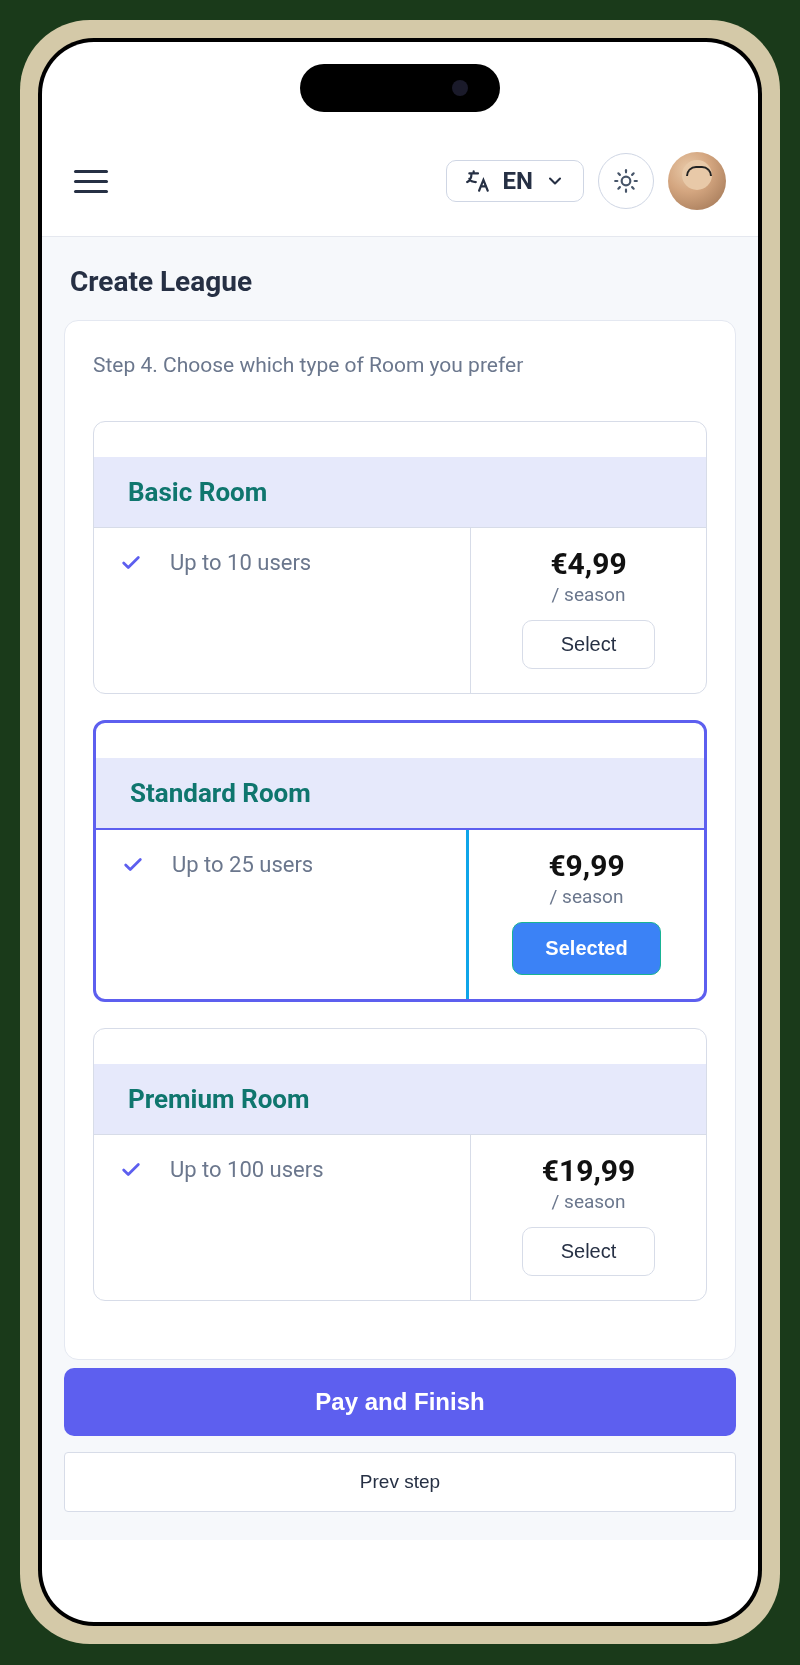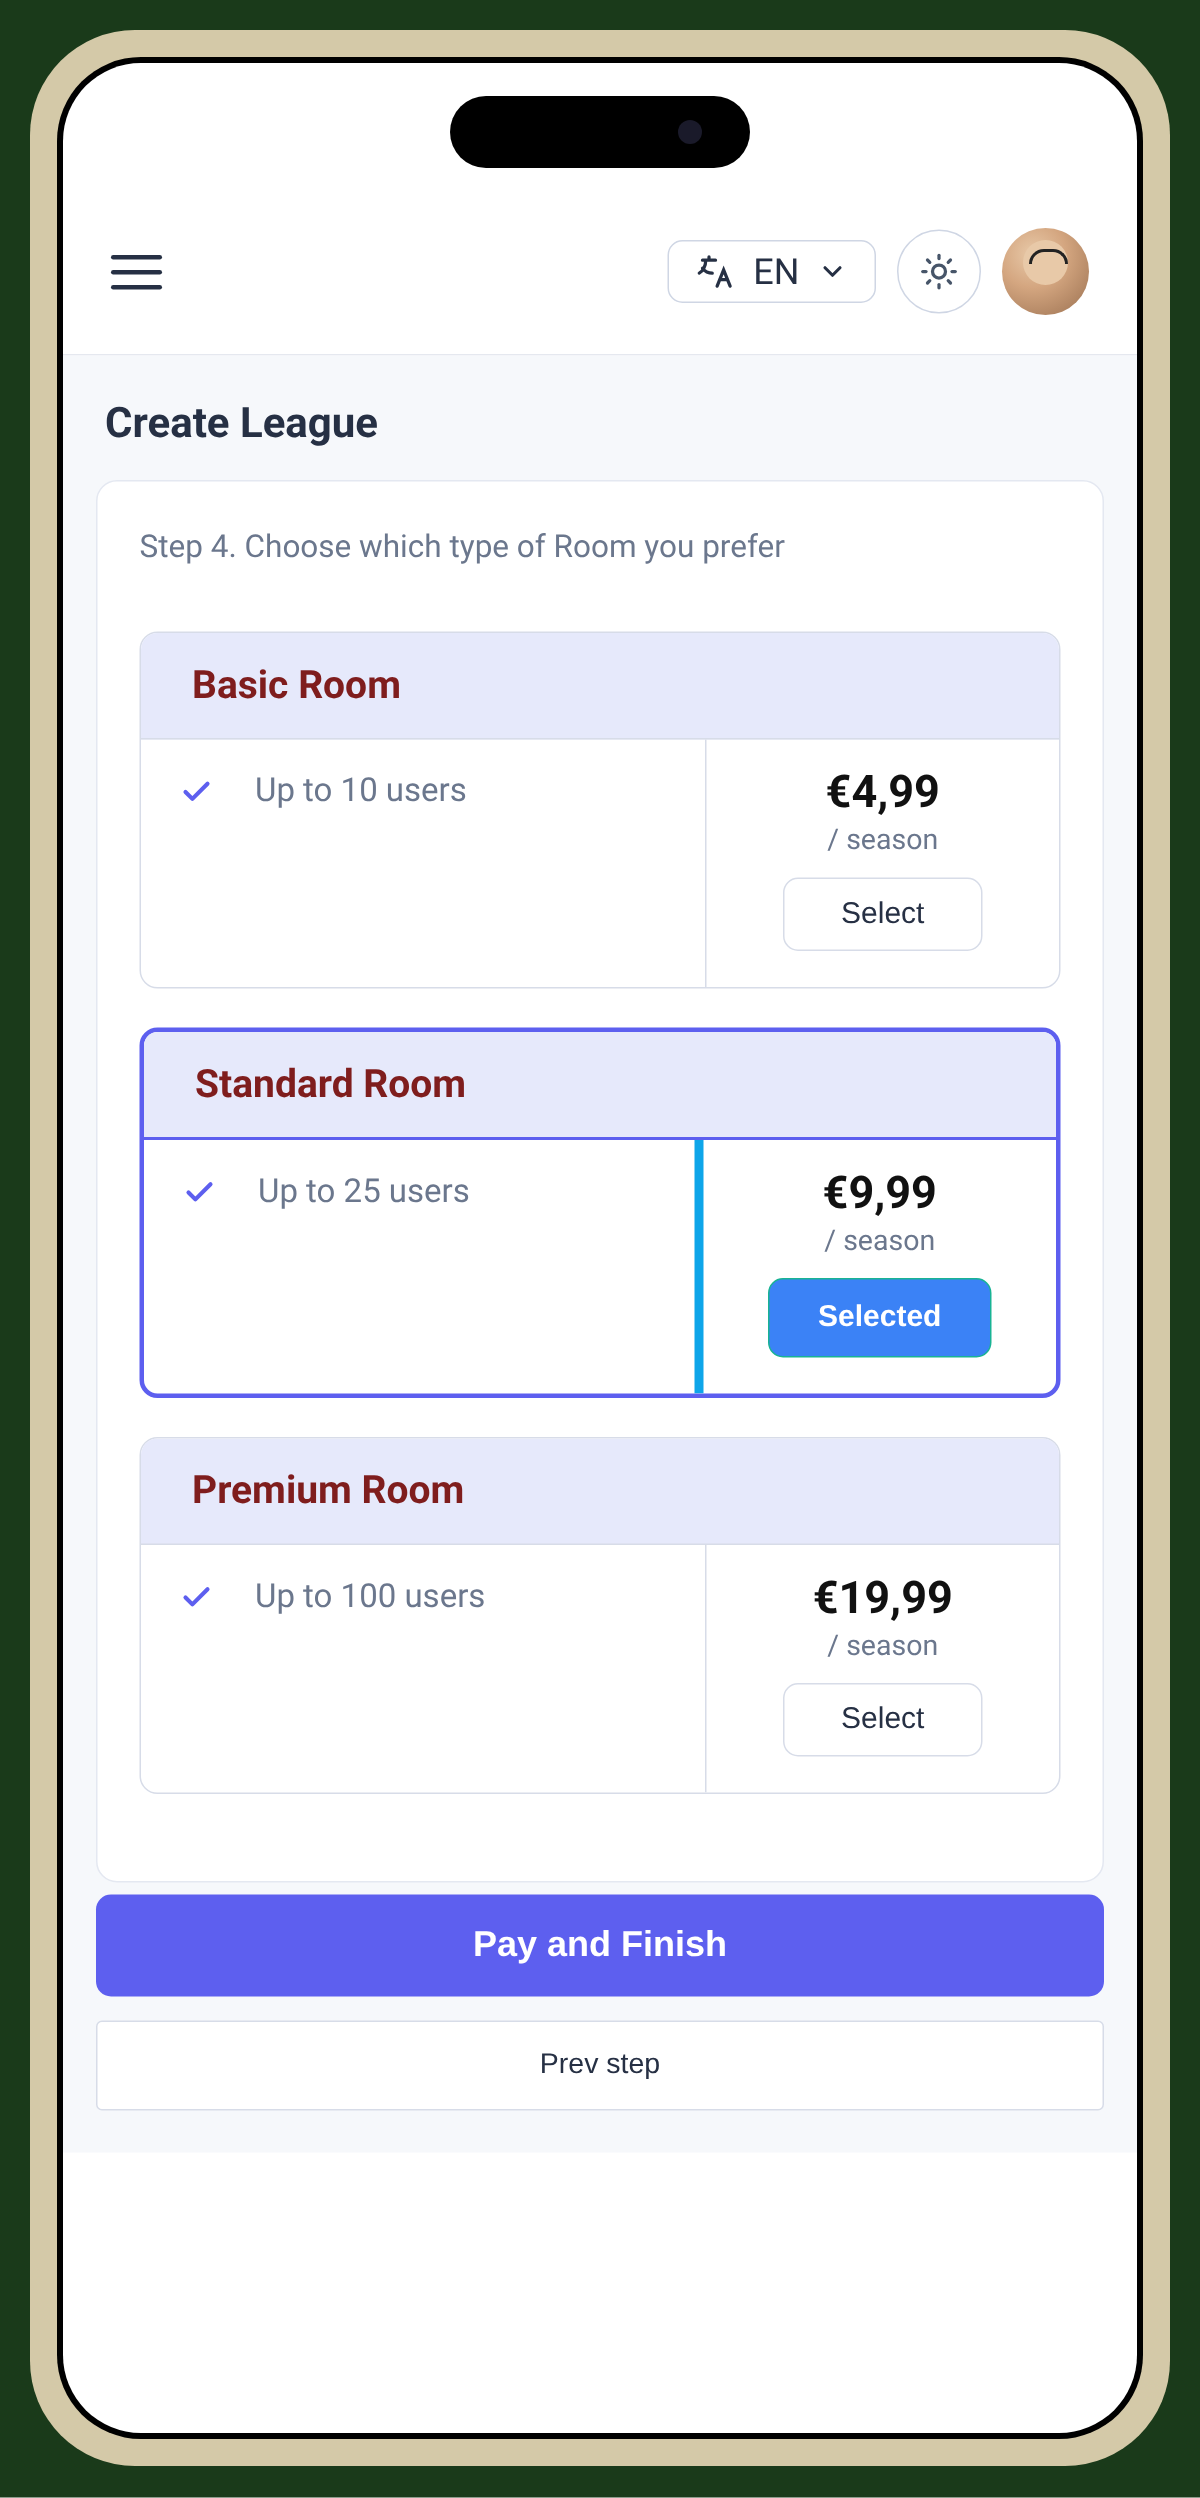--- a/index.html
+++ b/index.html
@@ -81,21 +81,21 @@
   }
   .lang-select {
     display: flex;
     align-items: center;
     gap: 12px;
     border: 1.5px solid #cfd6e4;
     border-radius: 10px;
     padding: 6px 18px;
     cursor: pointer;
     font-size: 24px;
-    font-weight: 400;
+    font-weight: 700;
     color: #263044;
   }
   .lang-select svg { display: block; }
   .theme-btn {
     width: 56px;
     height: 56px;
     border: 1.5px solid #cfd6e4;
     border-radius: 50%;
     display: flex;
     align-items: center;
@@ -164,36 +164,37 @@
     margin-bottom: 26px;
   }
   .plan.selected {
     border: 3px solid #5d5fef;
   }
   .plan-header {
     background: #e6e9fb;
     padding: 20px 34px;
     font-size: 26px;
     font-weight: 700;
-    color: #7f1d1d;
+    color: #0f766e;
     border-bottom: 1px solid #d7dce8;
+    margin-top: 35px;
   }
   .plan.selected .plan-header {
     border-bottom: 2px solid #5d5fef;
   }
   .plan-body {
     display: flex;
   }
   .plan-left {
     flex: 1;
     padding: 22px 26px;
     border-right: 1px solid #d7dce8;
   }
   .plan.selected .plan-left {
-    border-right: 6px solid #0ea5e9;
+    border-right: 3px solid #0ea5e9;
   }
   .feature {
     display: flex;
     align-items: center;
     gap: 28px;
     font-size: 22px;
     color: #6b778d;
   }
   .check-icon {
     color: #5d5fef;

